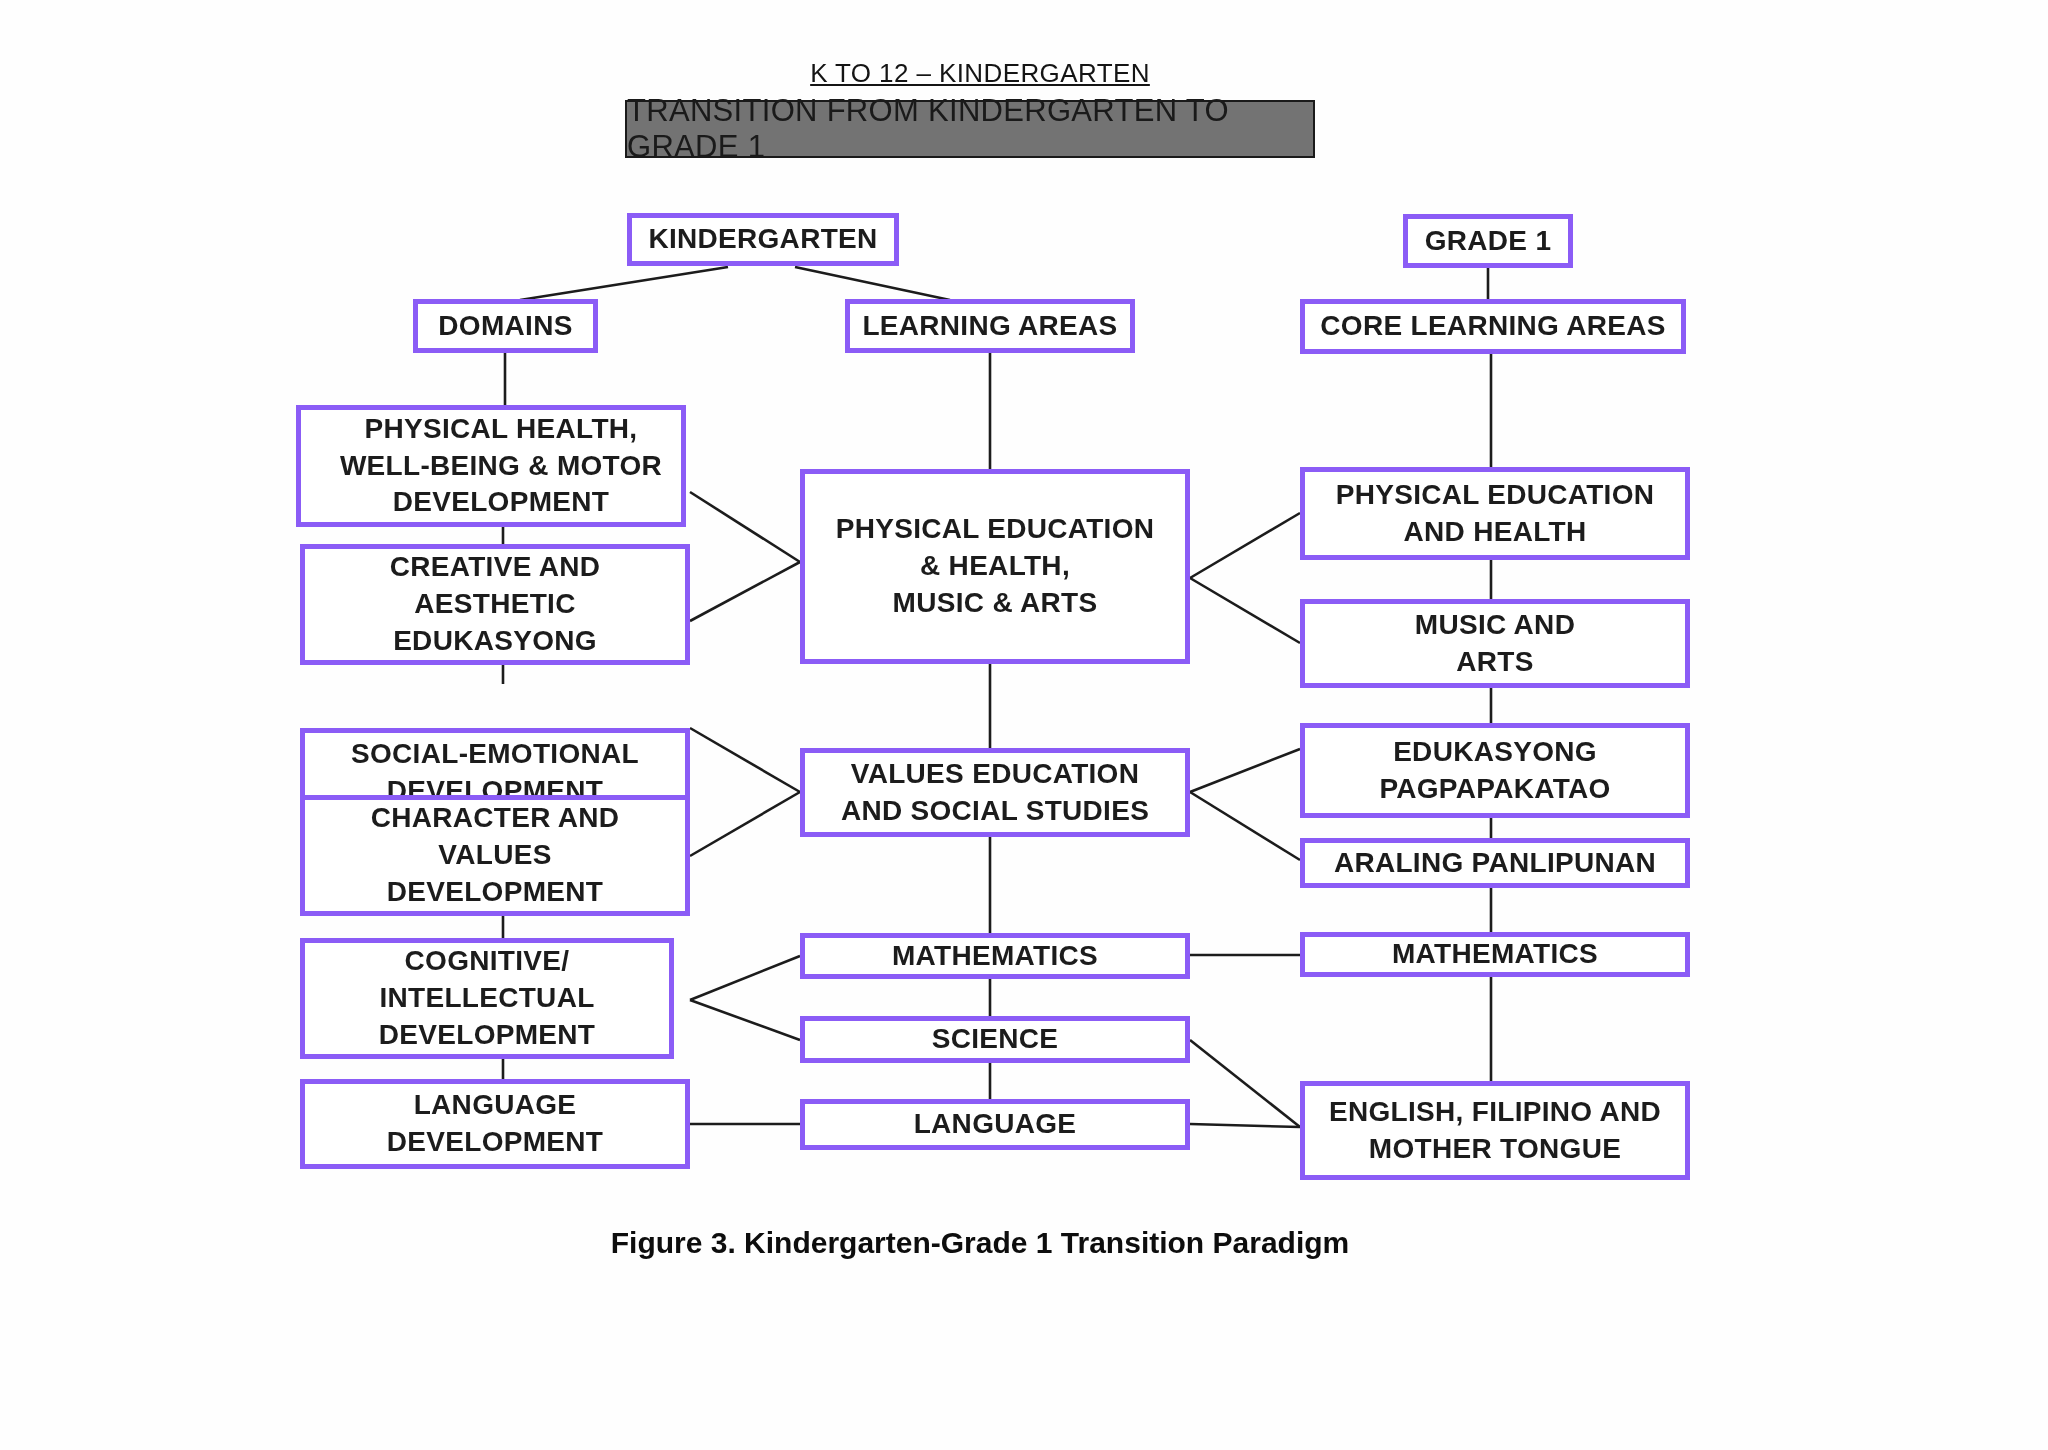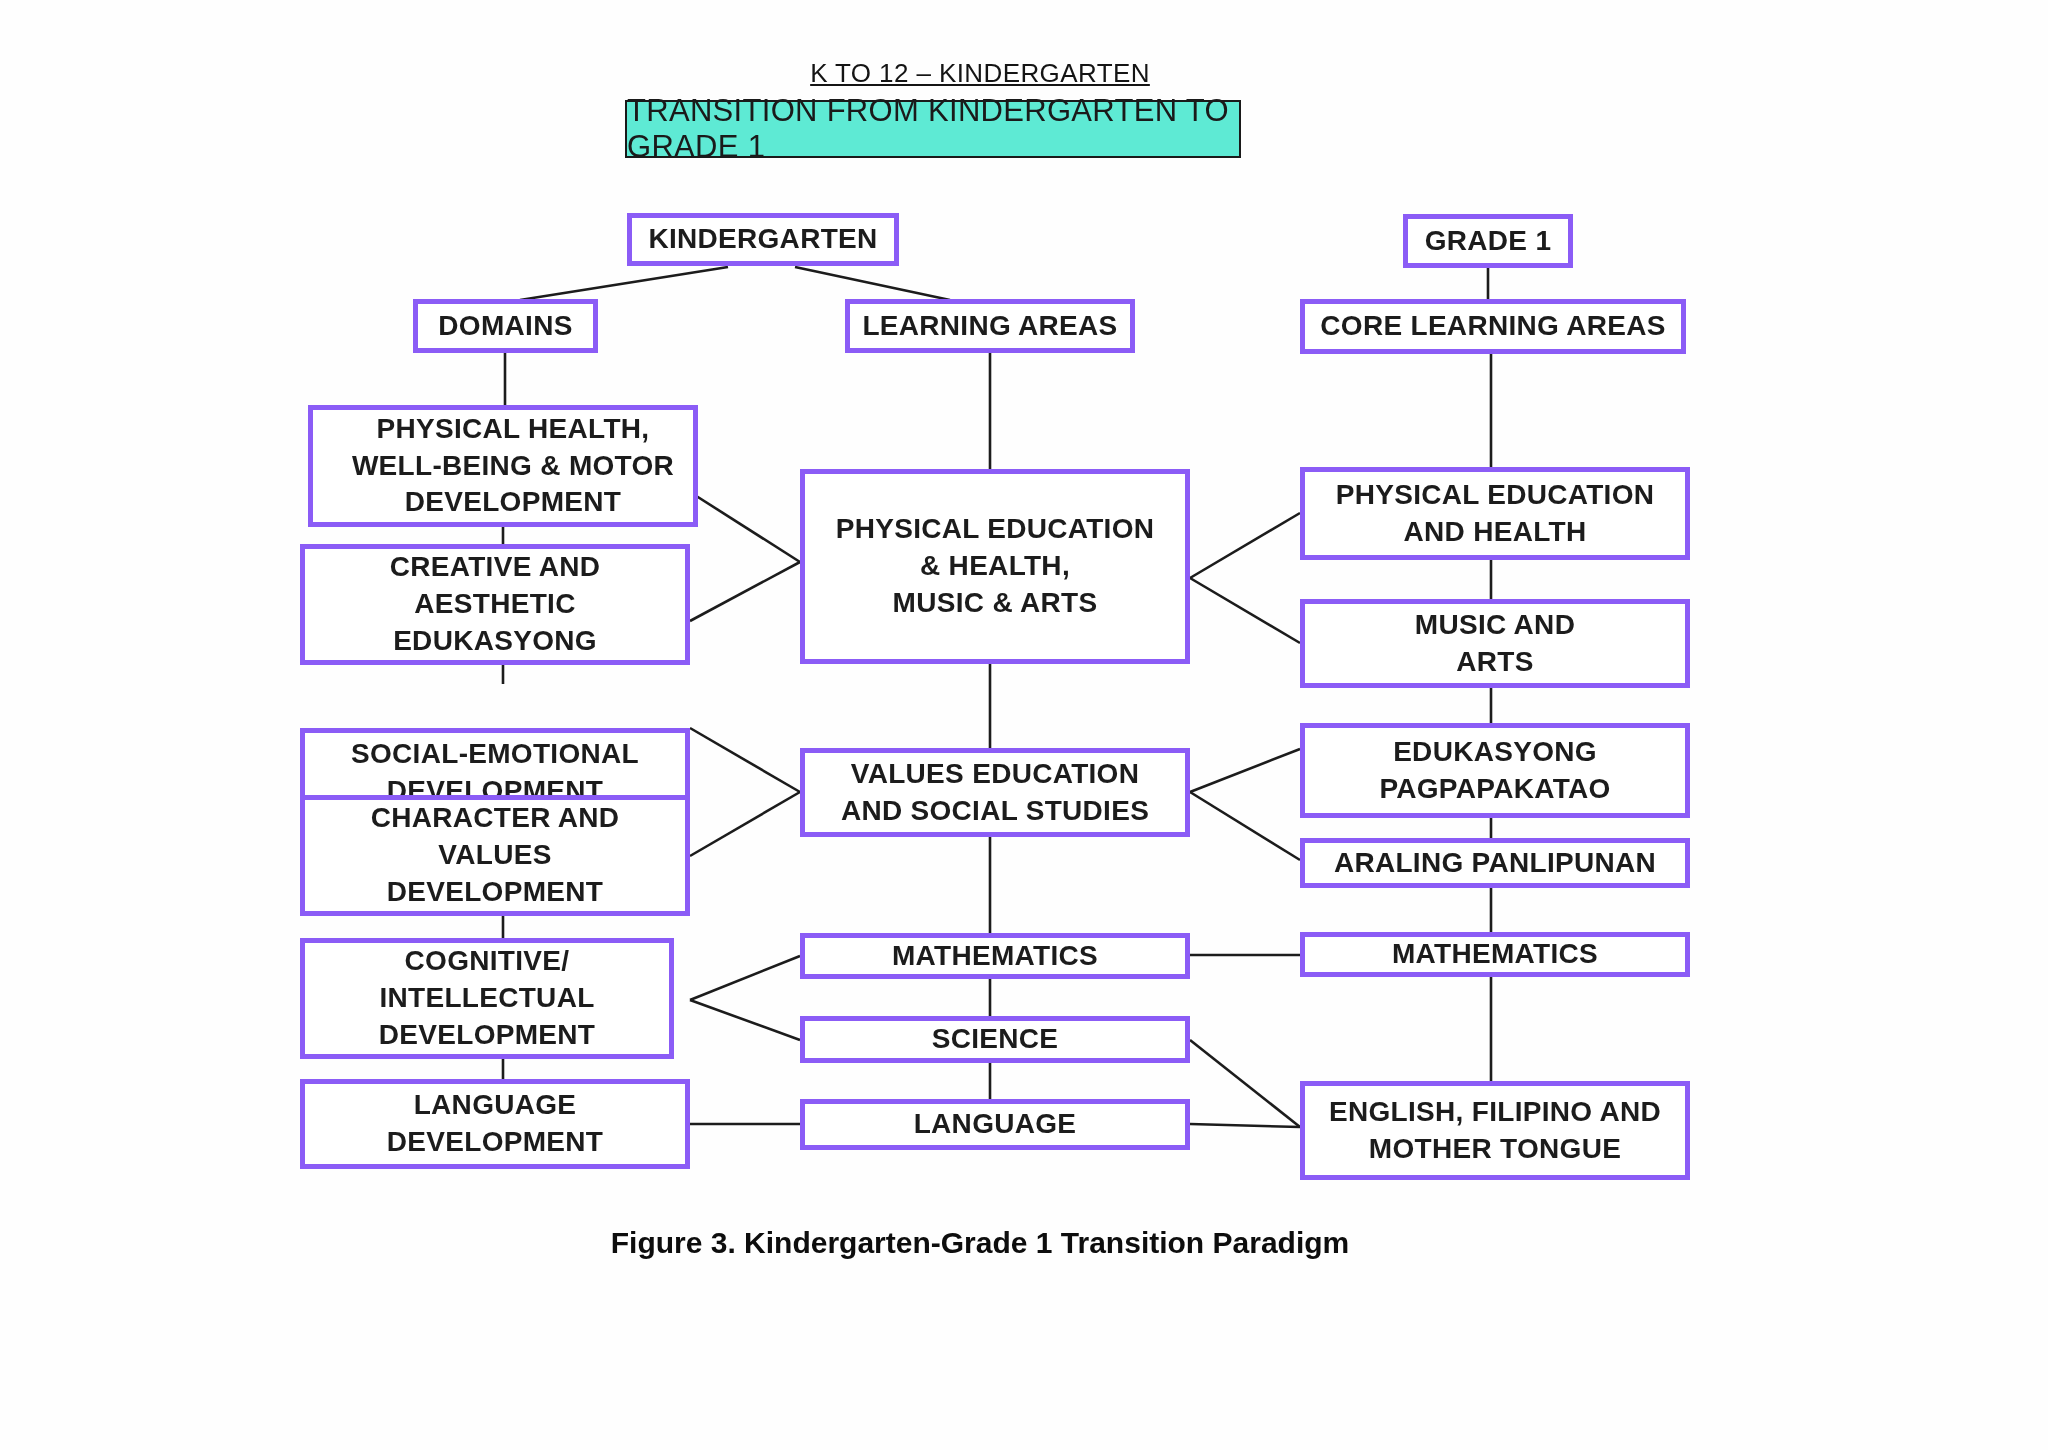--- a/index.html
+++ b/index.html
@@ -16,23 +16,23 @@
     position: absolute;
     left: 625px; top: 58px; width: 710px;
     text-align: center;
     font-size: 26px;
     letter-spacing: 0.4px;
     text-decoration: underline;
     color: #141414;
   }
   .title-box {
     position: absolute;
-    left: 625px; top: 100px; width: 616px; height: 58px;
+    left: 625px; top: 100px; width: 690px; height: 58px;
     border: 2px solid #1a1a1a;
-    background: #5eead4;
+    background: #737373;
     display: flex; align-items: center; justify-content: center;
     font-size: 31px;
     letter-spacing: 0.3px;
     box-sizing: border-box;
   }
   .node {
     position: absolute;
     border: 5px solid #8b5cf6;
     background: #ffffff;
     display: flex; align-items: center; justify-content: center;
@@ -111,21 +111,21 @@
   <div class="super-title">K TO 12 – KINDERGARTEN</div>
   <div class="title-box">TRANSITION FROM KINDERGARTEN TO GRADE 1</div>
 
   <div class="node" style="left:627px;top:213px;width:272px;height:53px;">KINDERGARTEN</div>
   <div class="node" style="left:1403px;top:214px;width:170px;height:54px;">GRADE 1</div>
 
   <div class="node" style="left:413px;top:299px;width:185px;height:54px;">DOMAINS</div>
   <div class="node" style="left:845px;top:299px;width:290px;height:54px;">LEARNING AREAS</div>
   <div class="node" style="left:1300px;top:299px;width:386px;height:55px;">CORE LEARNING AREAS</div>
 
-  <div class="node" style="left:308px;top:405px;width:390px;height:122px;padding-left:20px;">PHYSICAL HEALTH,
+  <div class="node" style="left:296px;top:405px;width:390px;height:122px;padding-left:20px;">PHYSICAL HEALTH,
 WELL-BEING &amp; MOTOR
 DEVELOPMENT</div>
   <div class="node" style="left:300px;top:544px;width:390px;height:121px;">CREATIVE AND
 AESTHETIC
 EDUKASYONG</div>
   <div class="node" style="left:300px;top:684px;width:390px;height:90px;margin-top:44px;">SOCIAL-EMOTIONAL
 DEVELOPMENT</div>
   <div class="node" style="left:300px;top:795px;width:390px;height:121px;">CHARACTER AND
 VALUES
 DEVELOPMENT</div>

